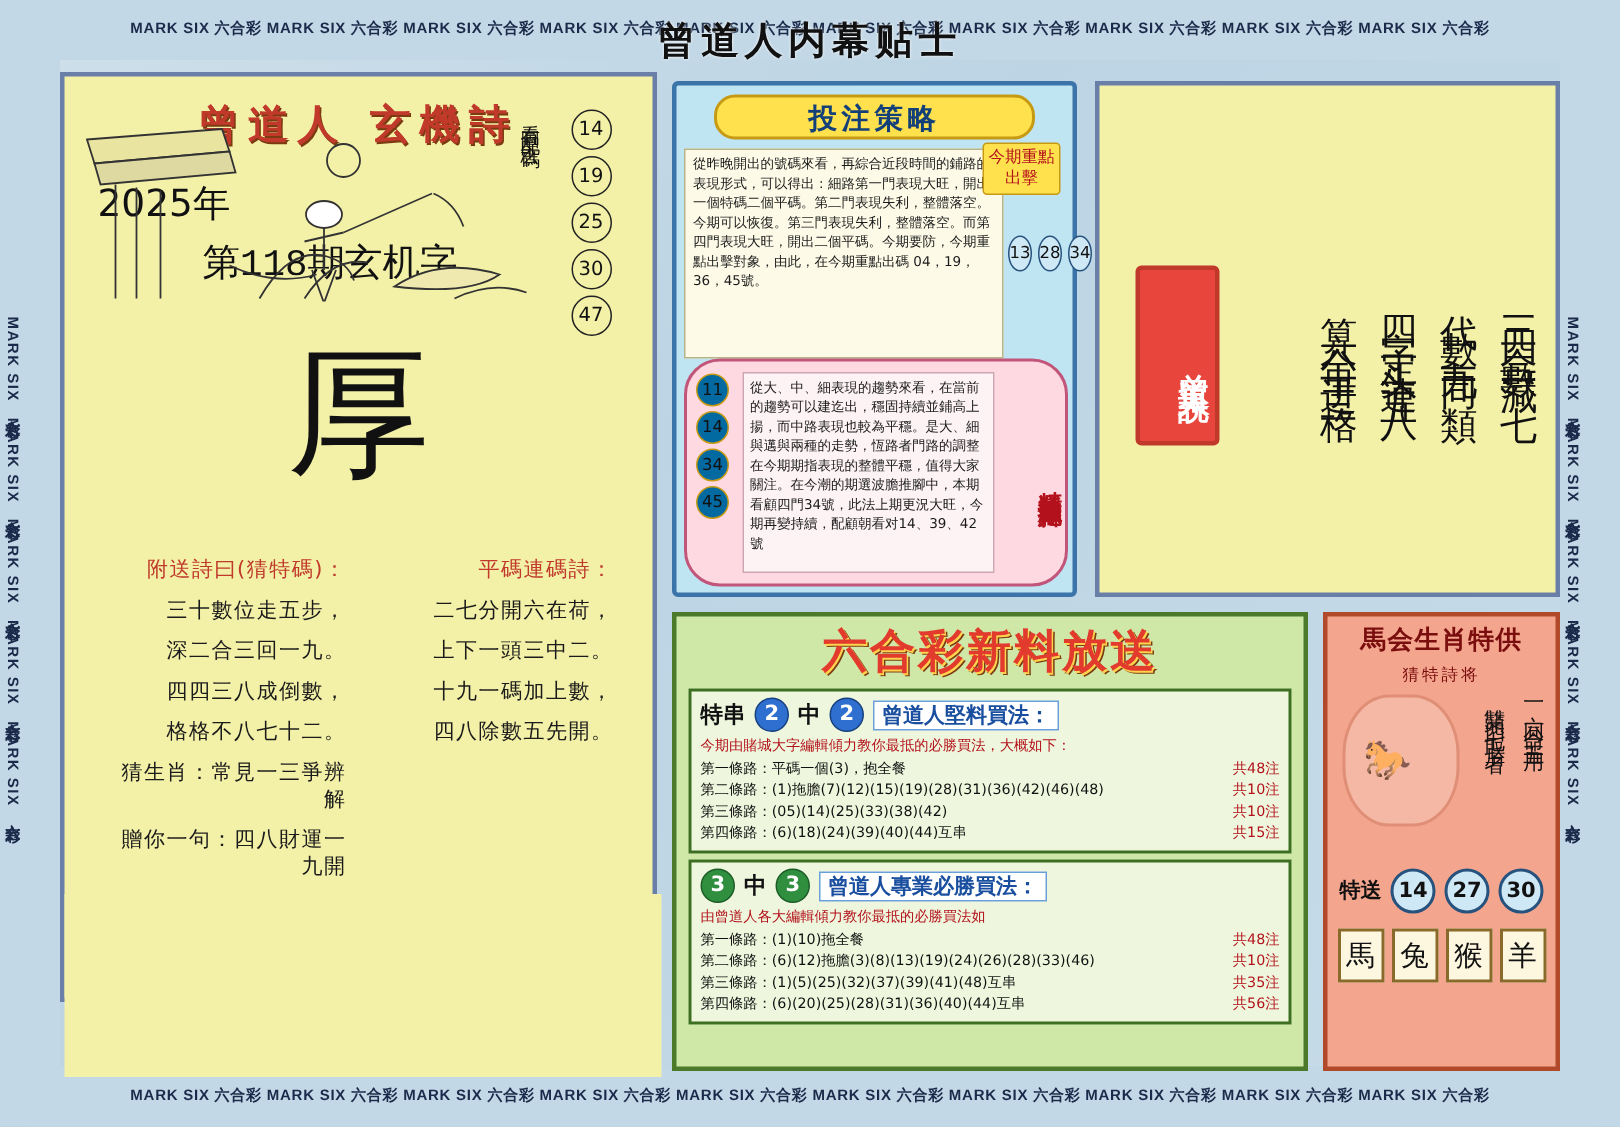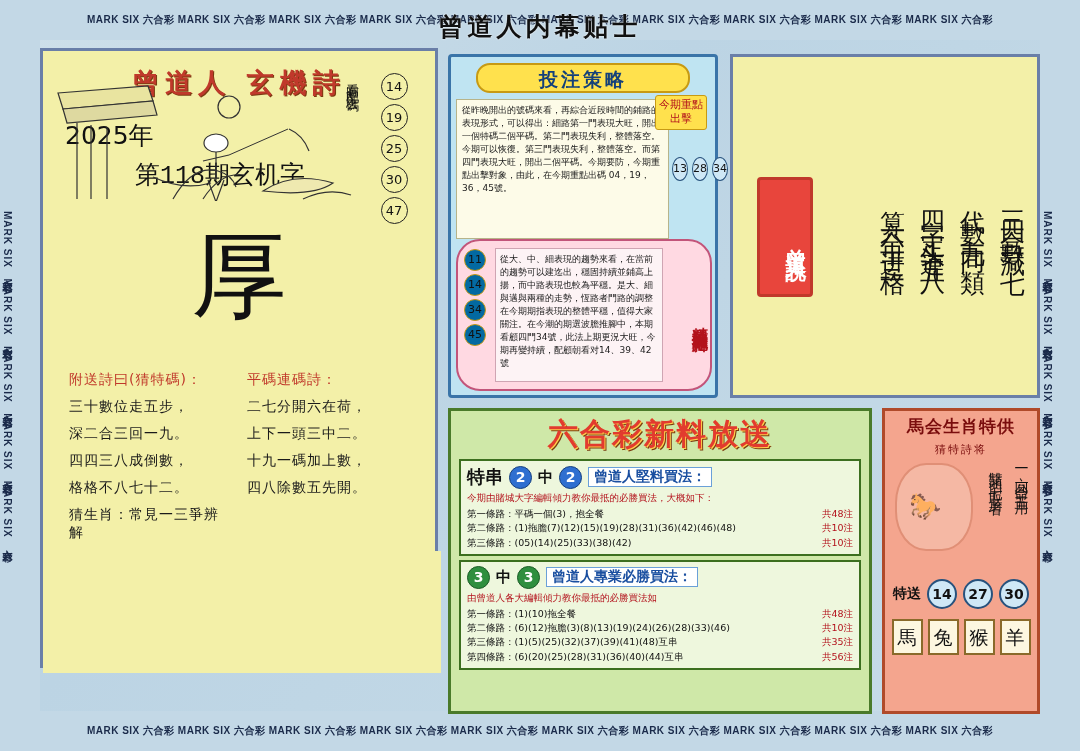--- a/index.html
+++ b/index.html
@@ -94,20 +94,21 @@
     font-size:95px;
     color:#111;
     margin-top:22px;
     font-family:"DejaVu Serif", serif;
   }
   .poem-cols {
     display:flex;
     margin-top:30px;
     padding:0 26px;
     gap:16px;
+    text-align:right;
   }
   .poem-col { flex:1; }
   .poem-col .hd {
     color:#c0392b;
     font-size:14px;
     margin-bottom:9px;
     letter-spacing:1px;
   }
   .poem-col .ln {
     font-size:14px;
@@ -263,21 +264,21 @@
     text-shadow:1px 1px 0 #ffd34d, 2px 2px 0 #7a3b10;
     font-family:"DejaVu Sans", sans-serif;
   }
   .offer {
     margin:4px 8px 0;
     background:#eef7dd;
     border:2px solid #3c6f1f;
     padding:4px 6px;
   }
   .offer-hd { display:flex; align-items:center; gap:6px; margin-bottom:3px; }
-  .offer-hd .lbl { font-size:18px; font-weight:bold; color:#111; }
+  .offer-hd .lbl { font-size:15px; font-weight:bold; color:#111; }
   .circ {
     width:23px;height:23px;border-radius:50%;
     background:#2f6fd0;color:#fff;font-size:14px;font-weight:bold;
     line-height:21px;text-align:center; border:1px solid #17407f;
   }
   .circ.g { background:#2f8f3f; border-color:#1c5c27;}
   .offer-hd .zhong { font-size:15px; font-weight:bold;color:#111;}
   .offer-hd .way {
     font-size:14px;font-weight:bold;color:#1a4fa0;
     background:#fff; border:1px solid #6aa0d8; padding:0 5px;
@@ -360,20 +361,21 @@
       <div class="bigchar">厚</div>
 
       <div class="poem-cols">
         <div class="poem-col">
           <div class="hd">附送詩曰(猜特碼)：</div>
           <div class="ln">三十數位走五步，</div>
           <div class="ln">深二合三回一九。</div>
           <div class="ln">四四三八成倒數，</div>
           <div class="ln">格格不八七十二。</div>
           <div class="ln">猜生肖：常見一三爭辨解</div>
+          <div class="ln">贈你一句：四八財運一九開</div>
         </div>
         <div class="poem-col">
           <div class="hd">平碼連碼詩：</div>
           <div class="ln">二七分開六在荷，</div>
           <div class="ln">上下一頭三中二。</div>
           <div class="ln">十九一碼加上數，</div>
           <div class="ln">四八除數五先開。</div>
         </div>
       </div>
 
@@ -458,20 +460,24 @@
           <span class="rt">共48注</span>
         </div>
         <div class="row">
           <span>第二條路：(1)拖膽(7)(12)(15)(19)(28)(31)(36)(42)(46)(48)</span>
           <span class="rt">共10注</span>
         </div>
         <div class="row">
           <span>第三條路：(05)(14)(25)(33)(38)(42)</span>
           <span class="rt">共10注</span>
         </div>
+        <div class="row">
+          <span>第四條路：(6)(18)(24)(39)(40)(44)互串</span>
+          <span class="rt">共15注</span>
+        </div>
       </div>
 
       <div class="offer">
         <div class="offer-hd">
           <span class="circ g">3</span>
           <span class="zhong">中</span>
           <span class="circ g">3</span>
           <span class="way">曾道人專業必勝買法：</span>
         </div>
         <div class="sub">由曾道人各大編輯傾力教你最抵的必勝買法如</div>

